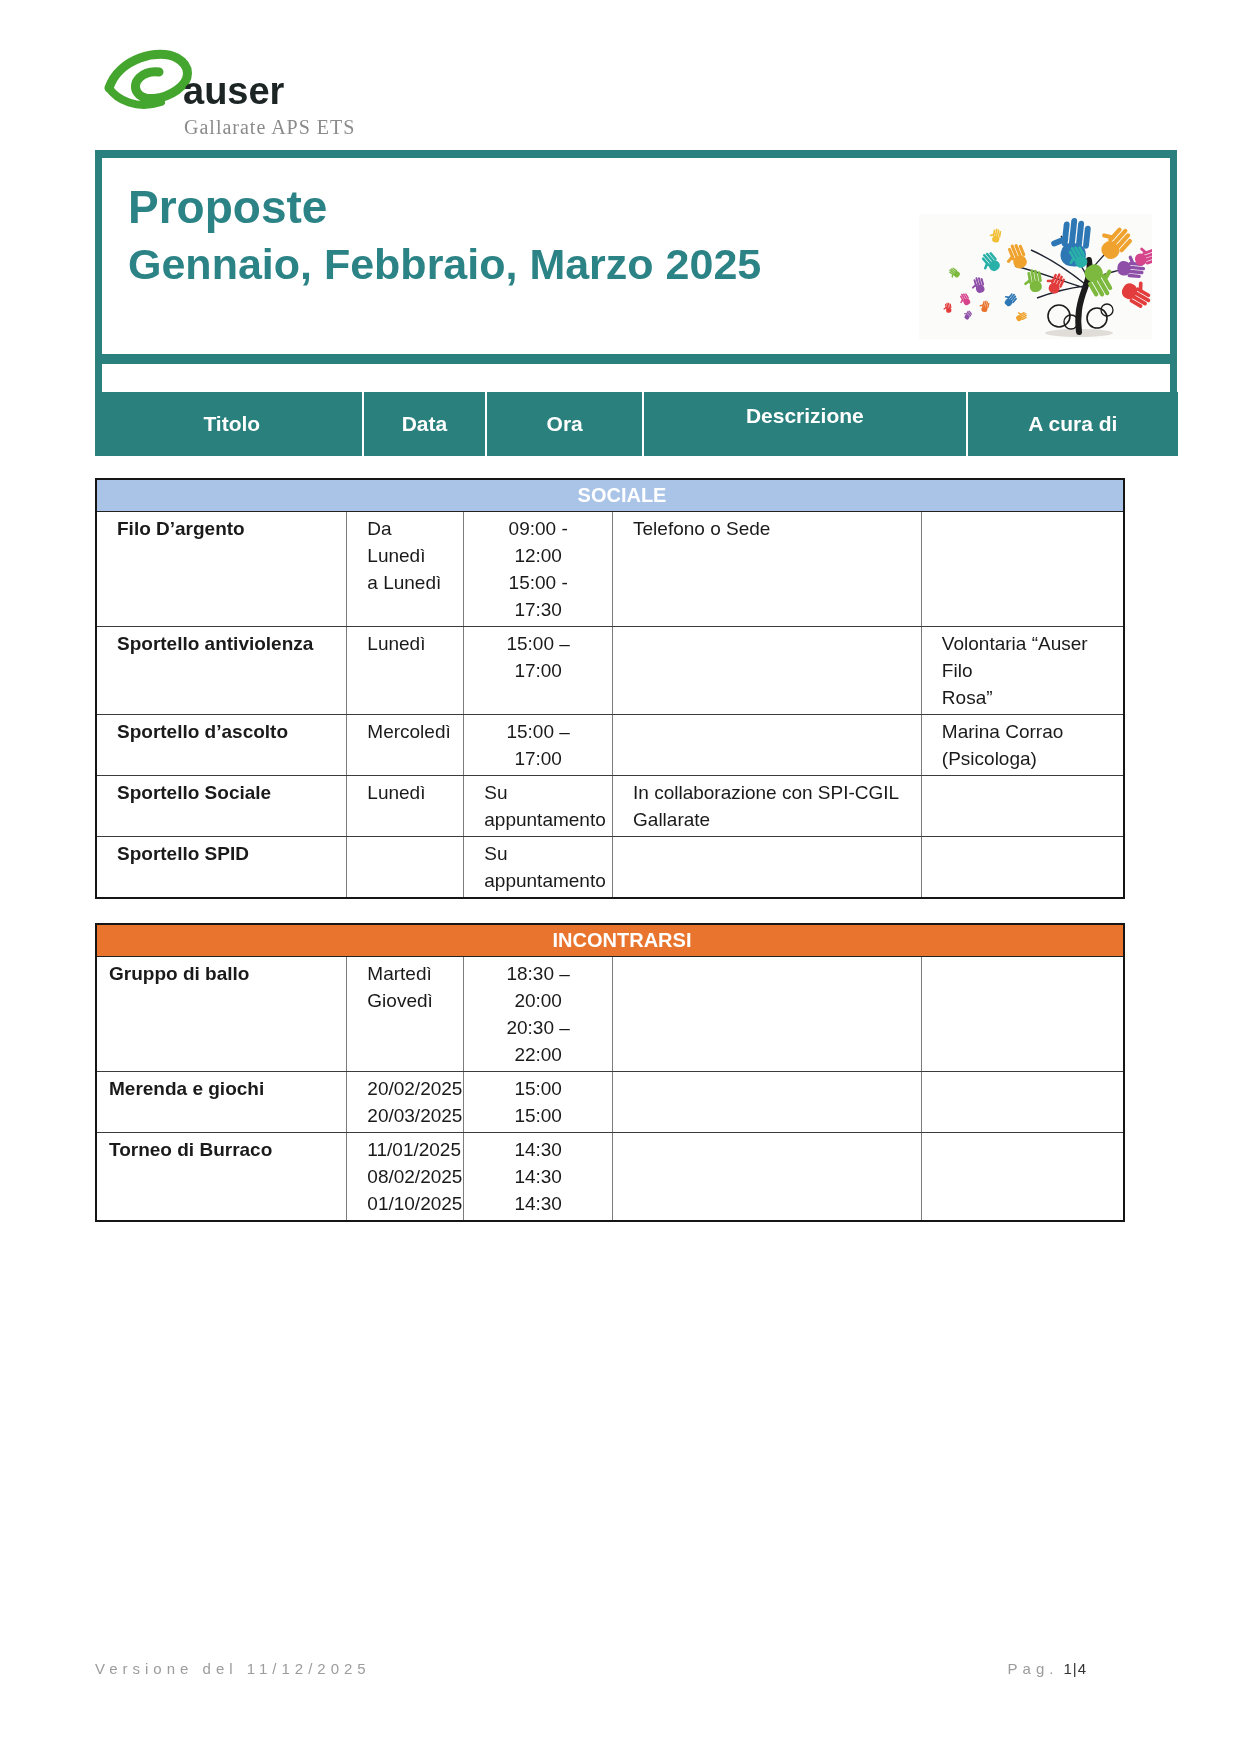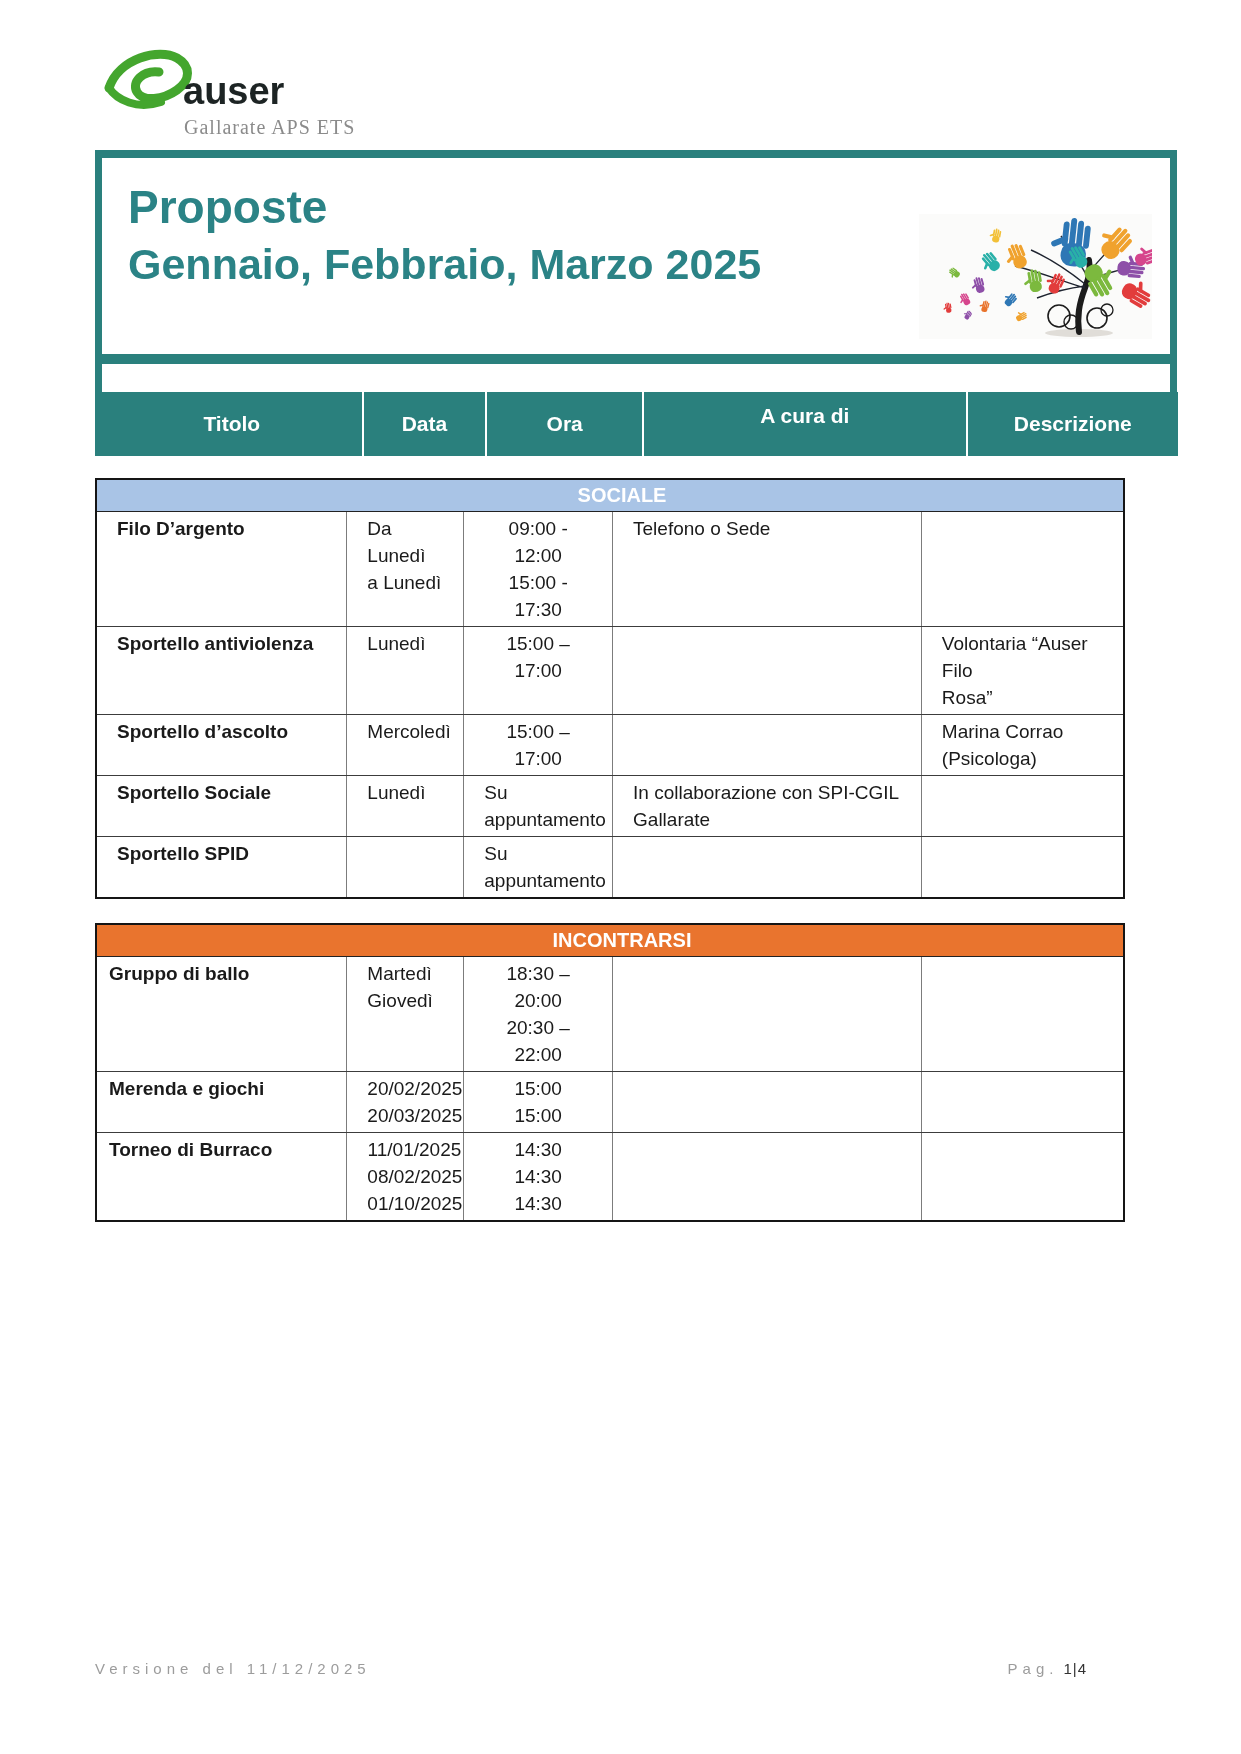--- a/index.html
+++ b/index.html
@@ -61,21 +61,21 @@
     display:grid;grid-template-columns:24.3% 11.4% 14.5% 30.1% 19.7%;
   }
   .grid-row + .grid-row{border-top:1px solid #3c3c3c;}
   .cell{
     border-left:1px solid #7c7c7c;padding:3px 20px;min-height:57px;box-sizing:border-box;
     font-size:19px;line-height:27px;
   }
   .cell:first-child{border-left:none;}
   .cell.bold{font-weight:bold;}
   .cell.align-center{text-align:center;}
-  .cell.align-right{text-align:right;padding-right:2px;}
+  .cell.align-right{text-align:left;padding-right:2px;}
   .section-1 .cell:first-child{padding-left:12px;}
 
   
   .footer-left{
     position:absolute;left:95px;top:1660px;font-size:15px;color:#9c9c9c;letter-spacing:5px;
   }
   .footer-right{
     position:absolute;right:154px;top:1660px;font-size:15px;color:#9c9c9c;letter-spacing:5px;
   }
   .footer-right .page-num{color:#333333;letter-spacing:1px;margin-left:5px;}
@@ -140,22 +140,22 @@
         <use href="#hand" fill="#e23c3c" transform="translate(24,88) scale(0.45) rotate(-10 12 14)"></use>
         <use href="#hand" fill="#8e4fa8" transform="translate(44,96) scale(0.4) rotate(30 12 14)"></use>
         <use href="#hand" fill="#f0a22e" transform="translate(96,96) scale(0.5) rotate(60 12 14)"></use>
       </svg>
     </div>
     <div class="hero-spacer"></div>
     <div class="col-header">
         <div class="col-cell">Titolo</div>
         <div class="col-cell">Data</div>
         <div class="col-cell">Ora</div>
+        <div class="col-cell">Descrizione</div>
         <div class="col-cell">A cura di</div>
-        <div class="col-cell">Descrizione</div>
       </div>
   </div>
 
   <div class="tables">
       <div class="sec-table section-0">
         <div class="sec-band" style="background: rgb(169, 196, 230);">SOCIALE</div>
         <div class="grid-row">
           <div class="cell align-left bold">
             <div>Filo D’argento</div>
           </div>

